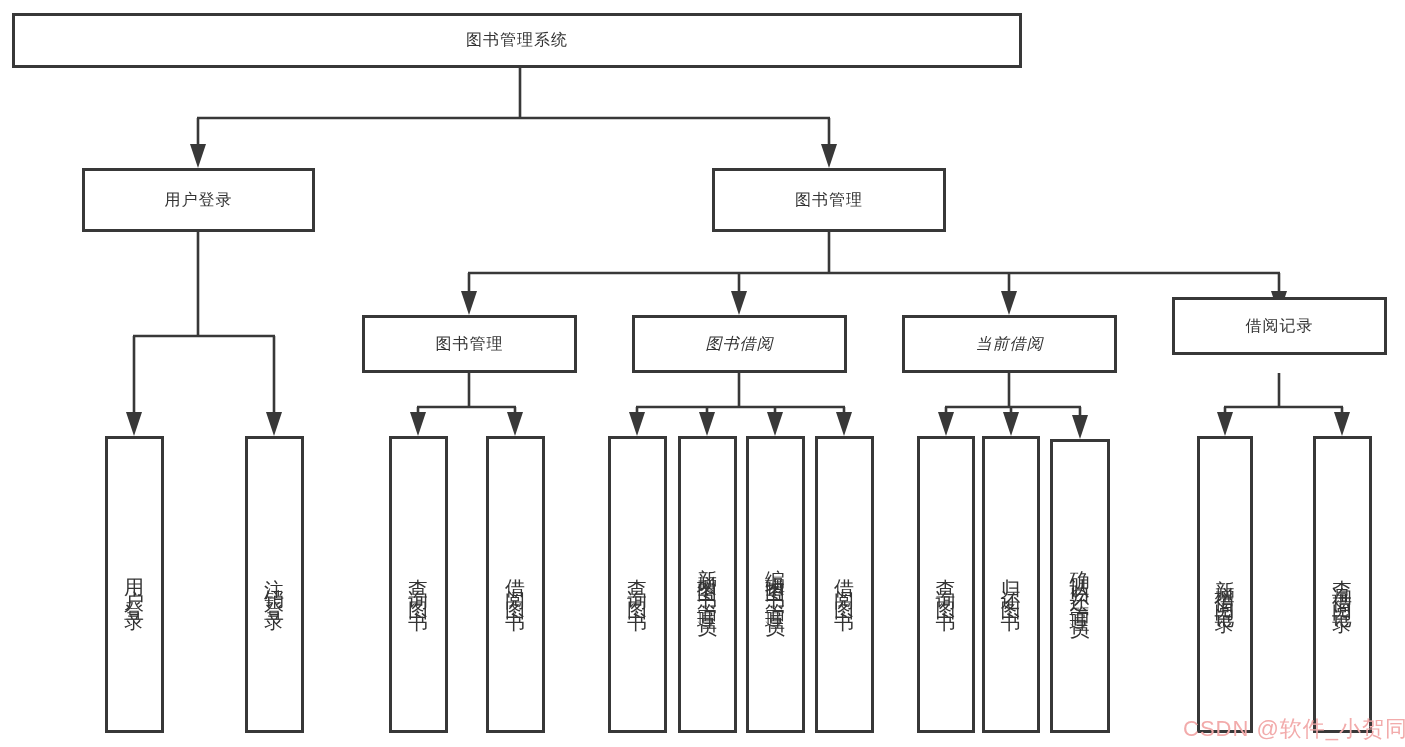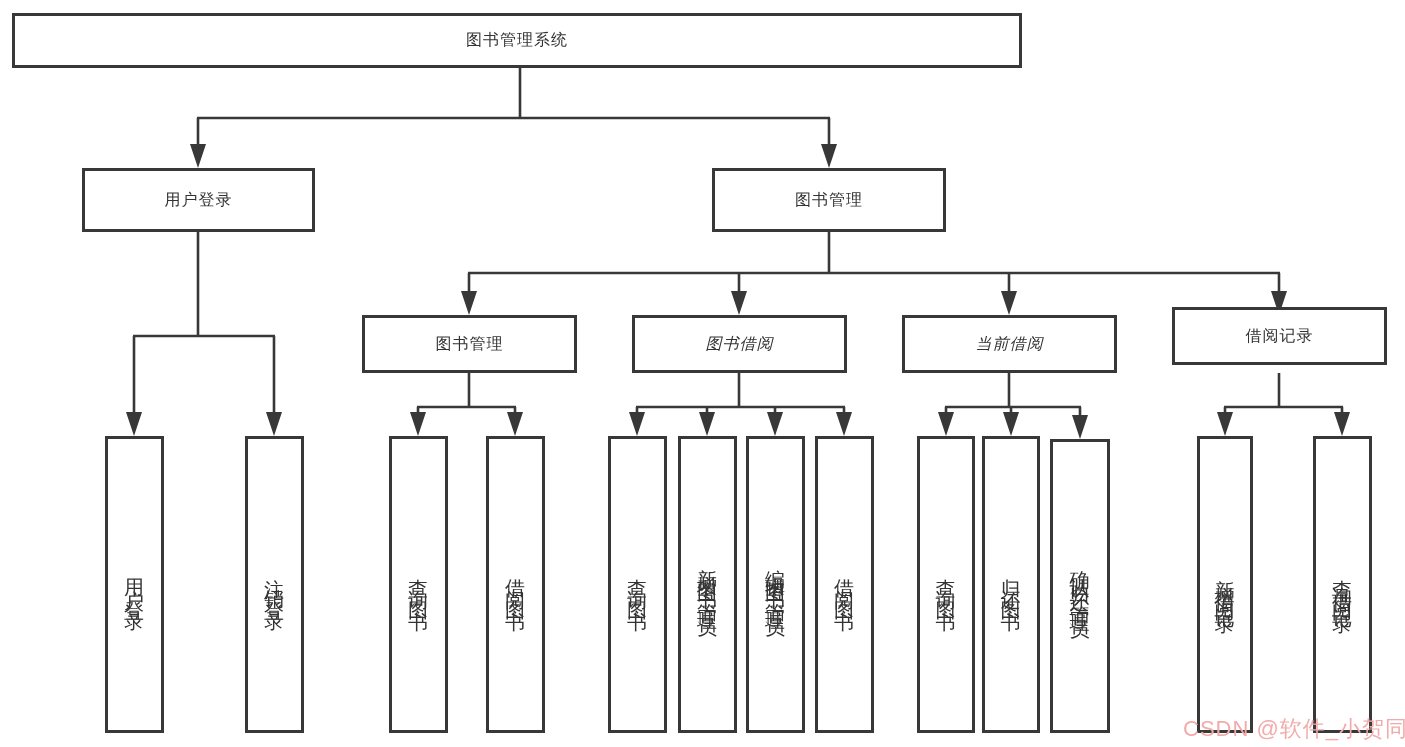--- a/index.html
+++ b/index.html
@@ -140,21 +140,21 @@
 
   <div class="node" style="left:362px; top:315px; width:215px; height:58px;">
     <span>图书管理</span>
   </div>
   <div class="node" style="left:632px; top:315px; width:215px; height:58px;font-style:italic;">
     <span>图书借阅</span>
   </div>
   <div class="node" style="left:902px; top:315px; width:215px; height:58px;font-style:italic;">
     <span>当前借阅</span>
   </div>
-  <div class="node" style="left:1172px; top:307px; width:215px; height:58px;">
+  <div class="node" style="left:1172px; top:297px; width:215px; height:58px;">
     <span>借阅记录</span>
   </div>
 
   <div class="node vnode" style="left:105px; top:436px; width:59px; height:297px;">
     <span>用户登录</span>
   </div>
   <div class="node vnode" style="left:245px; top:436px; width:59px; height:297px;">
     <span>注销登录</span>
   </div>
 

